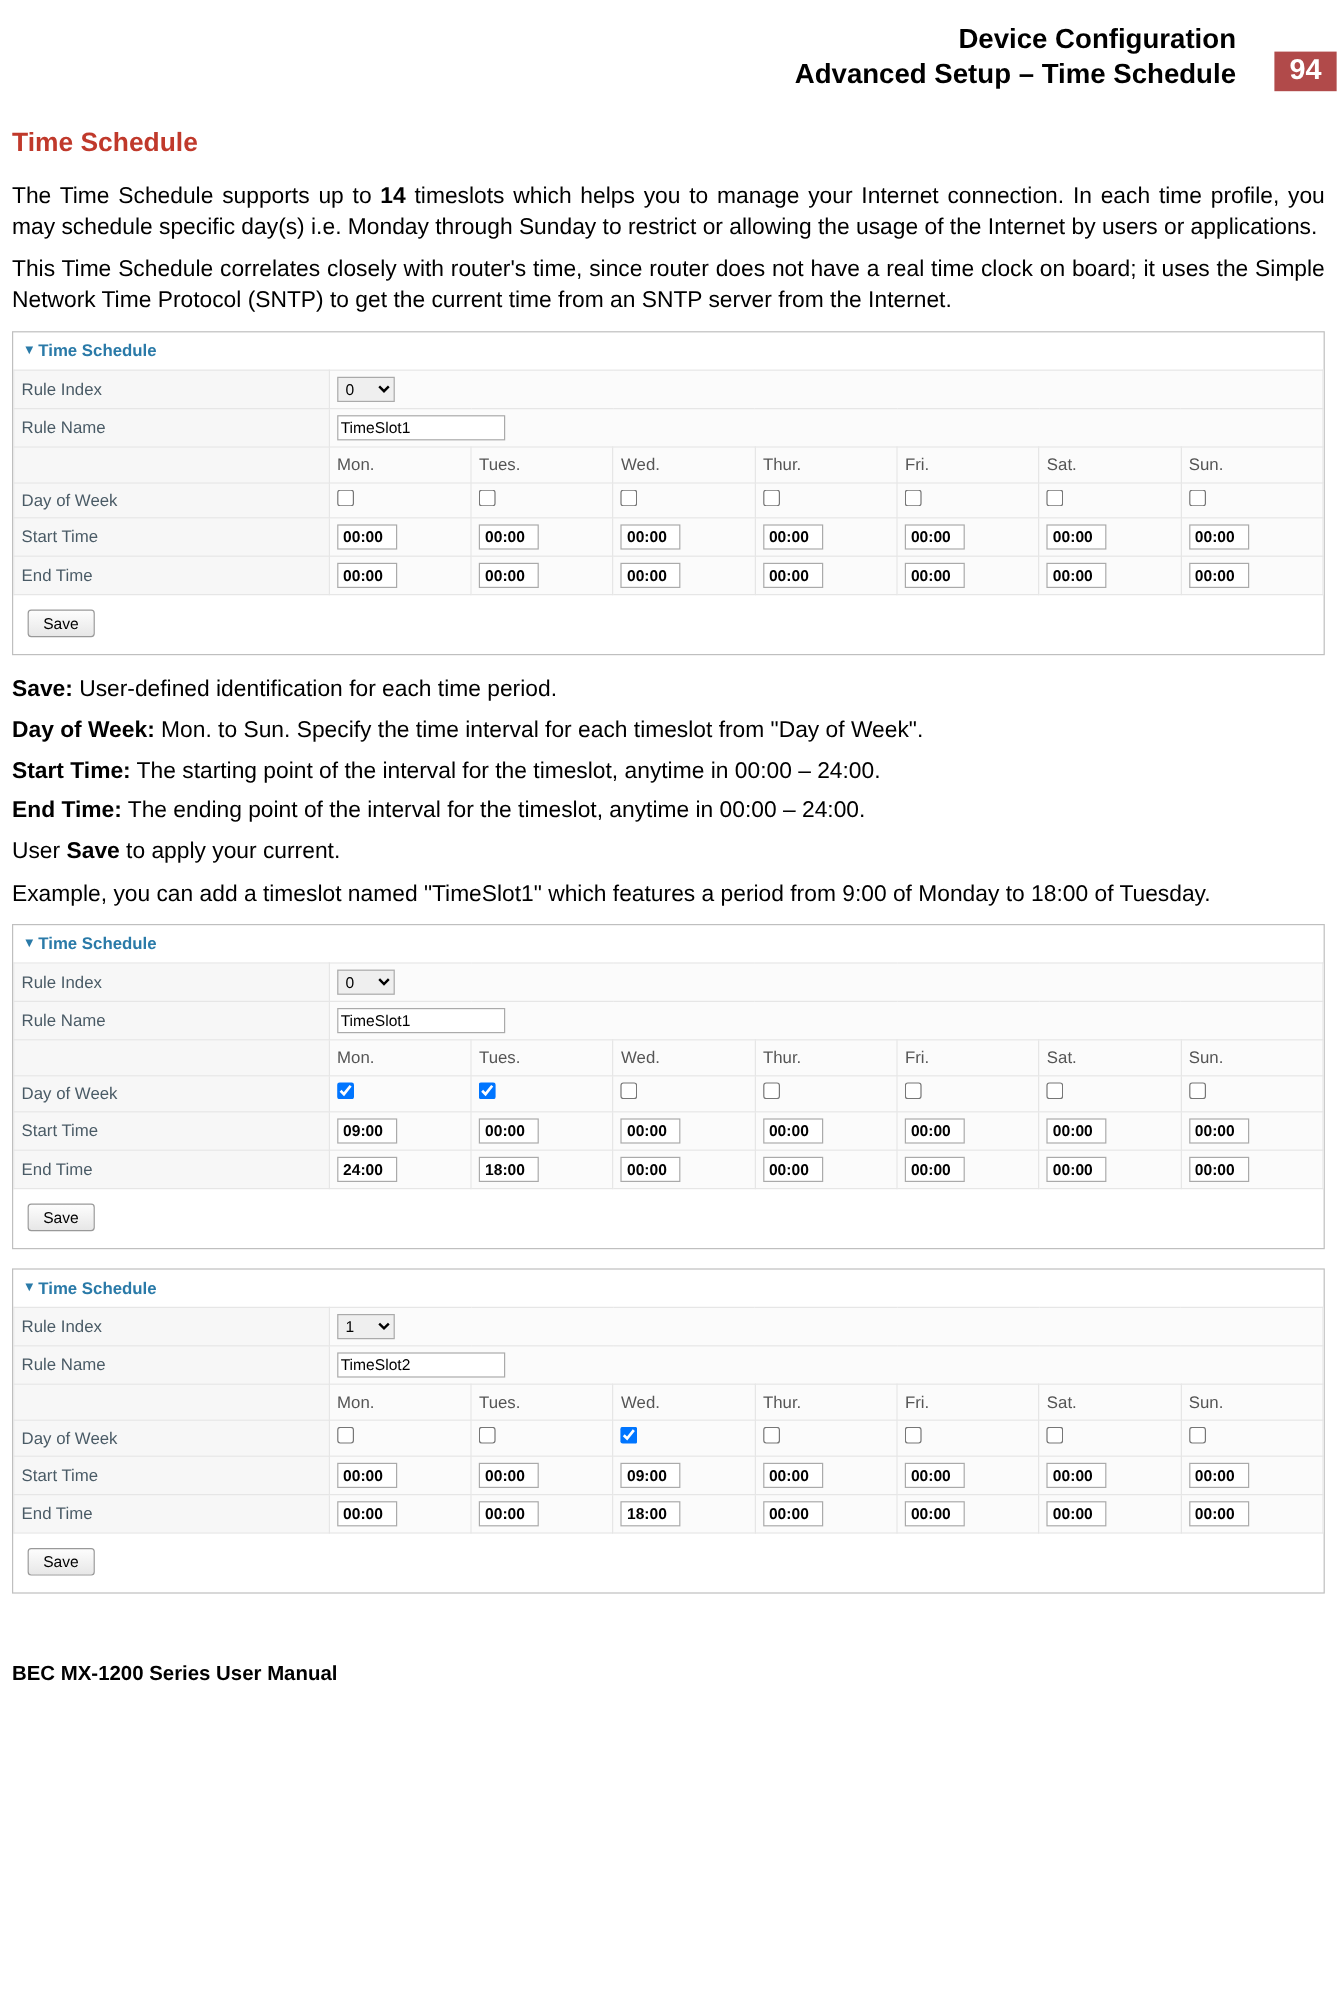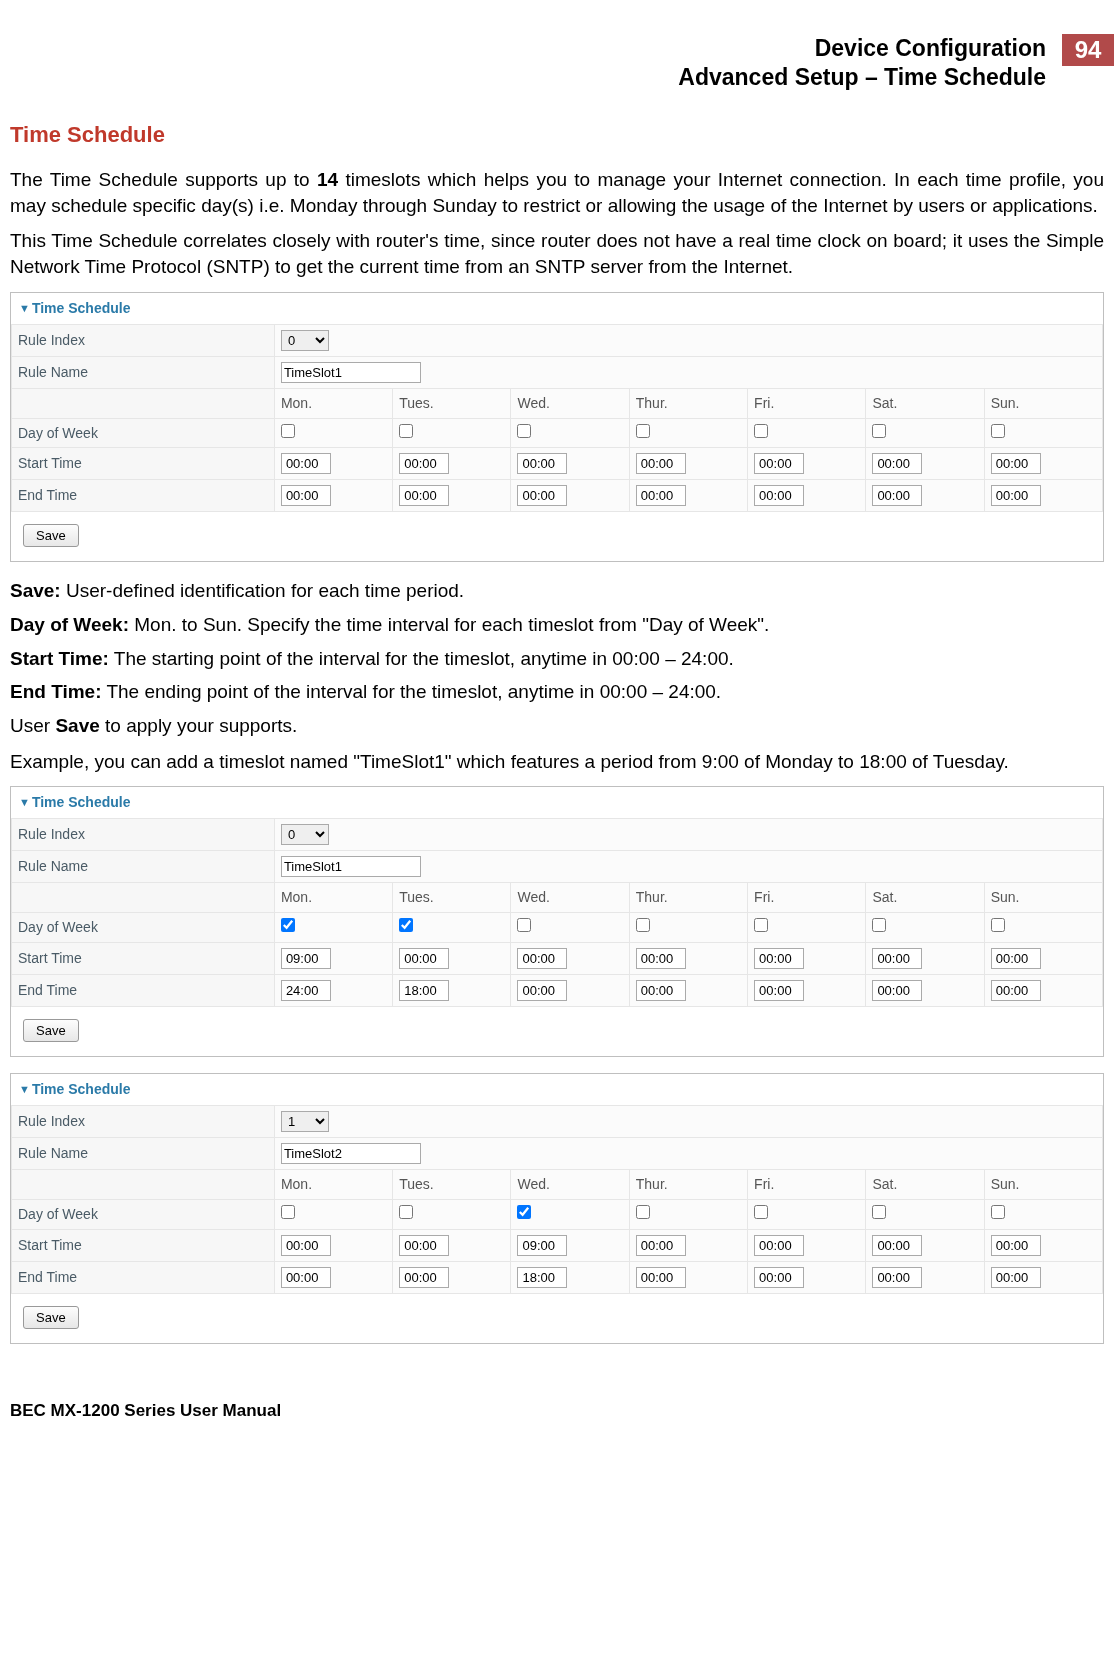--- a/index.html
+++ b/index.html
@@ -7,23 +7,23 @@
       font-family: Arial, sans-serif;
       width: 1114px;
       background: #fff;
       color: #000;
       font-size: 19px;
       line-height: 1.35;
     }
     .page-header {
       display: flex;
       justify-content: flex-end;
-      align-items: flex-start;
-      padding: 34px 0 10px 0;
-      gap: 8px;
+      align-items: flex-end;
+      padding: 18px 0 10px 0;
+      gap: 24px;
     }
     .page-header-text {
       text-align: right;
       font-weight: bold;
       font-size: 23px;
       padding-right: 8px;
       line-height: 1.25;
     }
     .page-num-box {
       background: #b14a4a;
@@ -105,20 +105,21 @@
       padding: 2px 2px;
       border: 1px solid #aaa;
     }
     input.timebox {
       width: 50px;
       font-size: 13px;
       padding: 2px 4px;
       border: 1px solid #aaa;
       text-align: left;
       font-family: Arial, sans-serif;
+      font-weight: bold;
     }
     .chk {
       width: 14px; height: 14px;
     }
     .btn-save {
       font-size: 13px;
       padding: 3px 12px;
       margin: 8px;
       border: 1px solid #999;
       background: linear-gradient(#fdfdfd, #e7e7e7);
@@ -216,21 +217,21 @@
           </tr>
     </tbody>
       </table>
     <div class="save-row"><button class="btn-save">Save</button></div>
   </div>
 
   <p class="def"><span class="bold">Save:</span><span> User-defined identification for each time period.</span></p>
   <p class="def"><span class="bold">Day of Week:</span><span> Mon. to Sun. Specify the time interval for each timeslot from "Day of Week".</span></p>
   <p class="def"><span class="bold">Start Time:</span><span> The starting point of the interval for the timeslot, anytime in 00:00 – 24:00.</span></p>
   <p class="def"><span class="bold">End Time:</span><span> The ending point of the interval for the timeslot, anytime in 00:00 – 24:00.</span></p>
-  <p class="def"><span>User </span><span class="bold">Save</span><span> to apply your supports.</span></p>
+  <p class="def"><span>User </span><span class="bold">Save</span><span> to apply your current.</span></p>
 
   <p class="body" style="margin-top:10px">Example, you can add a timeslot named "TimeSlot1" which features a period from 9:00 of Monday to 18:00 of Tuesday.</p>
 
   <div class="panel">
     <div class="panel-title">
       <span class="tri">▼</span>
       <span>Time Schedule</span>
     </div>
     <table class="ts">
       <tbody>

